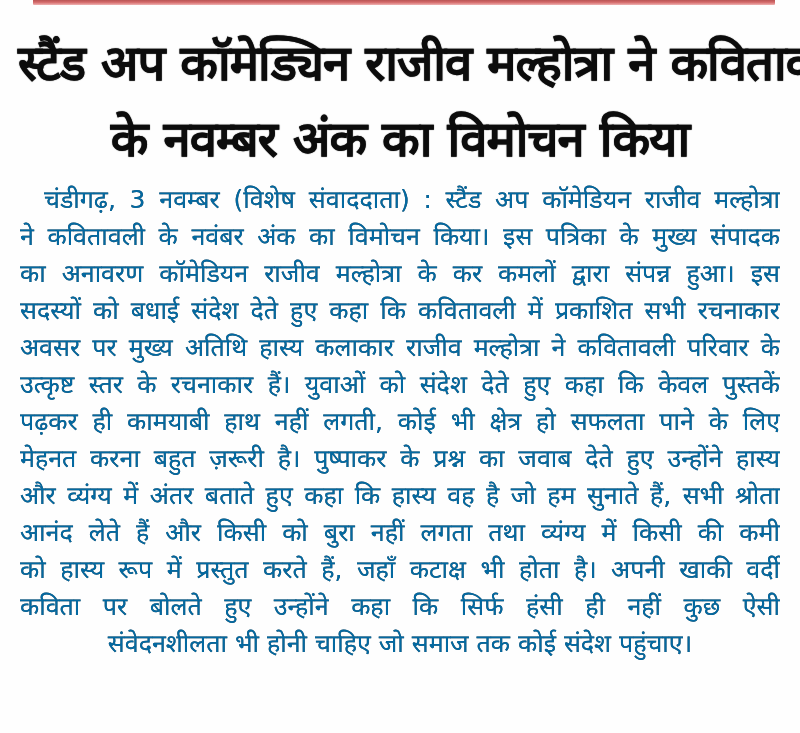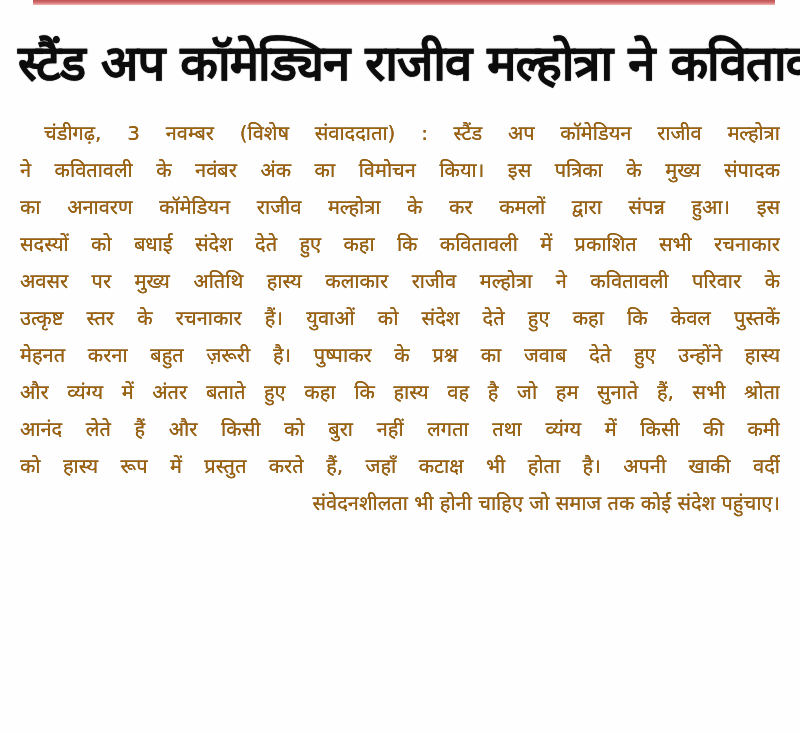--- a/index.html
+++ b/index.html
@@ -33,59 +33,62 @@
     font-size: 49px;
     line-height: 76px;
     letter-spacing: -1px;
     text-shadow: 0 0 1px #1a1a1a;
   }
   .headline .hl-line {
     display: block;
     white-space: nowrap;
   }
   .body-text {
-    margin: 13px 20px 0 20px;
-    color: #a16207;
-    font-size: 20px;
+    margin: 3px 20px 0 20px;
+    color: #0369a1;
+    font-size: 25px;
     line-height: 37px;
     text-shadow: 0 0 0.6px #555;
   }
   .body-text .jline {
     text-align: justify;
     text-align-last: justify;
     white-space: normal;
     overflow: hidden;
     height: 37px;
   }
   .body-text .jline.indent {
     text-indent: 24px;
   }
   .body-text .lline {
-    text-align: right;
+    text-align: center;
     height: 37px;
   }
 </style>
 </head>
 <body>
 
 <div id="clipping">
 
   <div class="top-bar"></div>
 
   <h1 class="headline">
     <span class="hl-line">स्टैंड अप कॉमेड्यिन राजीव मल्होत्रा ने कवितावली</span>
+    <span class="hl-line">के नवम्बर अंक का विमोचन किया</span>
   </h1>
 
   <div class="body-text">
     <div class="jline indent">चंडीगढ़, 3 नवम्बर (विशेष संवाददाता) : स्टैंड अप कॉमेडियन राजीव मल्होत्रा</div>
     <div class="jline">ने कवितावली के नवंबर अंक का विमोचन किया। इस पत्रिका के मुख्य संपादक</div>
     <div class="jline">का अनावरण कॉमेडियन राजीव मल्होत्रा के कर कमलों द्वारा संपन्न हुआ। इस</div>
     <div class="jline">सदस्यों को बधाई संदेश देते हुए कहा कि कवितावली में प्रकाशित सभी रचनाकार</div>
     <div class="jline">अवसर पर मुख्य अतिथि हास्य कलाकार राजीव मल्होत्रा ने कवितावली परिवार के</div>
     <div class="jline">उत्कृष्ट स्तर के रचनाकार हैं। युवाओं को संदेश देते हुए कहा कि केवल पुस्तकें</div>
+    <div class="jline">पढ़कर ही कामयाबी हाथ नहीं लगती, कोई भी क्षेत्र हो सफलता पाने के लिए</div>
     <div class="jline">मेहनत करना बहुत ज़रूरी है। पुष्पाकर के प्रश्न का जवाब देते हुए उन्होंने हास्य</div>
     <div class="jline">और व्यंग्य में अंतर बताते हुए कहा कि हास्य वह है जो हम सुनाते हैं, सभी श्रोता</div>
     <div class="jline">आनंद लेते हैं और किसी को बुरा नहीं लगता तथा व्यंग्य में किसी की कमी</div>
     <div class="jline">को हास्य रूप में प्रस्तुत करते हैं, जहाँ कटाक्ष भी होता है। अपनी खाकी वर्दी</div>
+    <div class="jline">कविता पर बोलते हुए उन्होंने कहा कि सिर्फ हंसी ही नहीं कुछ ऐसी</div>
     <div class="lline">संवेदनशीलता भी होनी चाहिए जो समाज तक कोई संदेश पहुंचाए।</div>
   </div>
 
 </div>
 
 </body></html>

